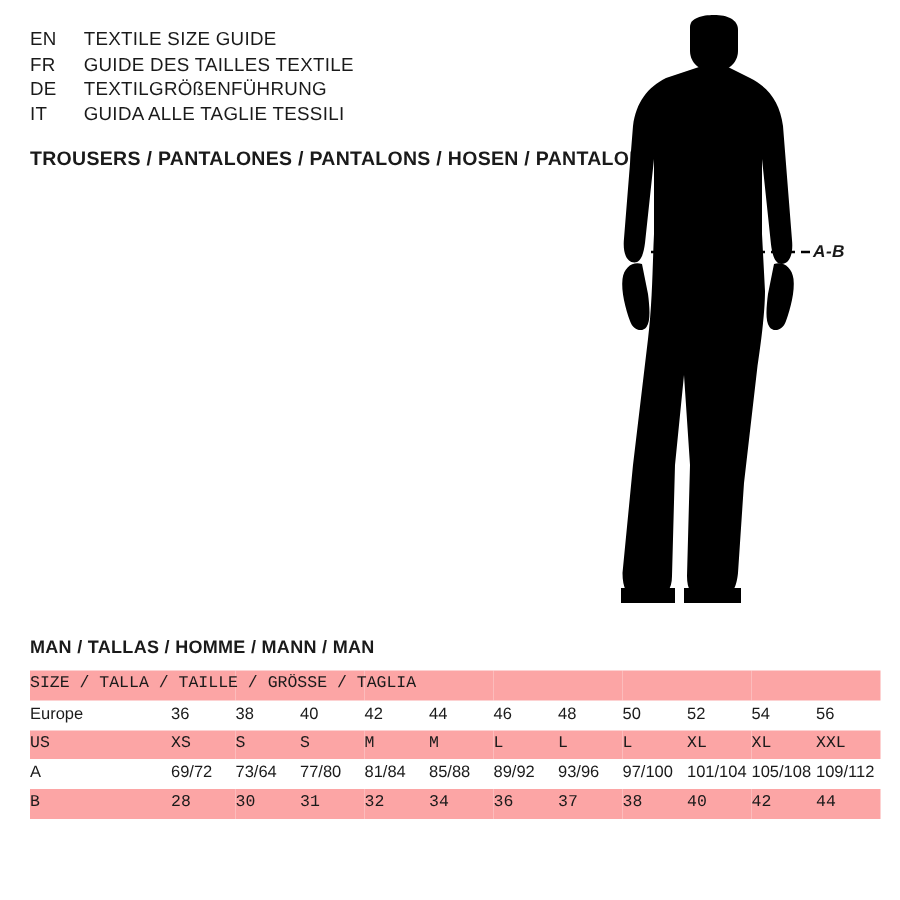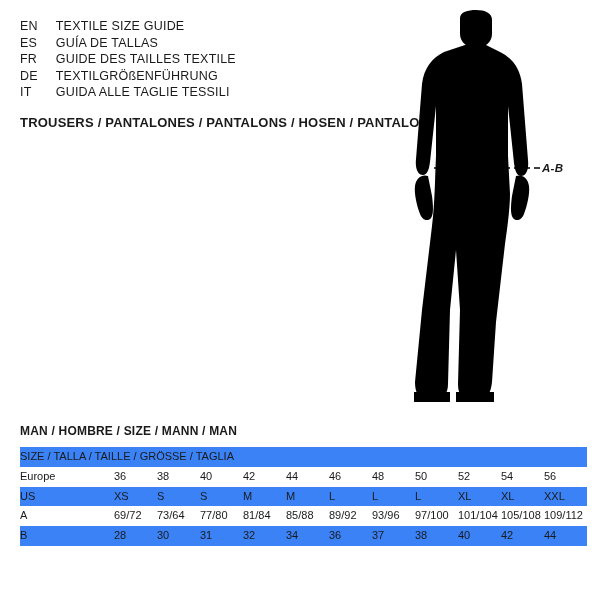--- a/index.html
+++ b/index.html
@@ -86,21 +86,22 @@
     width: 562px;
     font-size: 11px;
     table-layout: fixed;
   }
   table.size-table td {
     padding: 3px 0 3px 0;
     line-height: 1.25;
     white-space: nowrap;
   }
   table.size-table tr.shaded td {
-    background: #3b82f6;
+    background: #fca5a5;
+    font-family: Liberation Mono, monospace;
   }
   td.label-col {
     width: 94px;
     padding-left: 4px;
   }
   td.val {
     width: 43px;
     text-align: left;
   }
   .footnotes {
@@ -115,24 +116,20 @@
 
 <div class="page">
 
   <table class="lang-table">
     <tbody>
       <tr>
         <td class="lang-code">EN</td>
         <td class="lang-title">TEXTILE SIZE GUIDE</td>
       </tr>
       <tr>
-        <td class="lang-code">ES</td>
-        <td class="lang-title">GUÍA DE TALLAS</td>
-      </tr>
-      <tr>
         <td class="lang-code">FR</td>
         <td class="lang-title">GUIDE DES TAILLES TEXTILE</td>
       </tr>
       <tr>
         <td class="lang-code">DE</td>
         <td class="lang-title">TEXTILGRÖßENFÜHRUNG</td>
       </tr>
       <tr>
         <td class="lang-code">IT</td>
         <td class="lang-title">GUIDA ALLE TAGLIE TESSILI</td>
@@ -167,21 +164,21 @@
         <rect x="22" y="382" width="36" height="10"></rect>
         <rect x="64" y="382" width="38" height="10"></rect>
       </g>
 
       <line x1="42" y1="158" x2="150" y2="158" stroke="#000000" stroke-width="1.6" stroke-dasharray="6,4"></line>
     </svg>
     <div class="ab-label">A-B</div>
   </div>
 
   <div class="table-section">
-    <div class="section-title">MAN / HOMBRE / SIZE / MANN / MAN</div>
+    <div class="section-title">MAN / TALLAS / HOMME / MANN / MAN</div>
 
     <table class="size-table">
       <tbody>
         <tr class="shaded">
           <td class="label-col">SIZE / TALLA / TAILLE / GRÖSSE / TAGLIA</td>
           <td class="val"></td>
           <td class="val"></td>
           <td class="val"></td>
           <td class="val"></td>
           <td class="val"></td>

